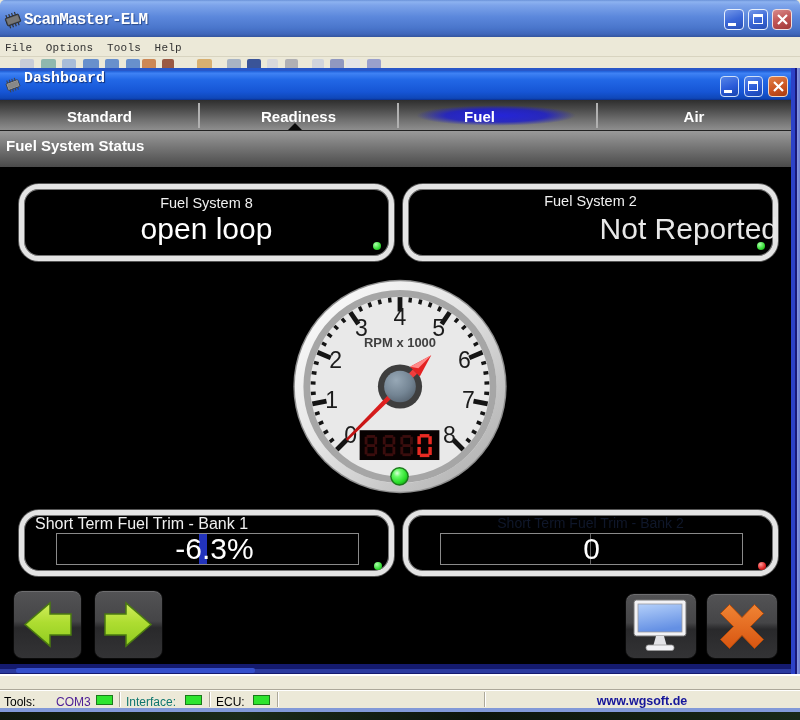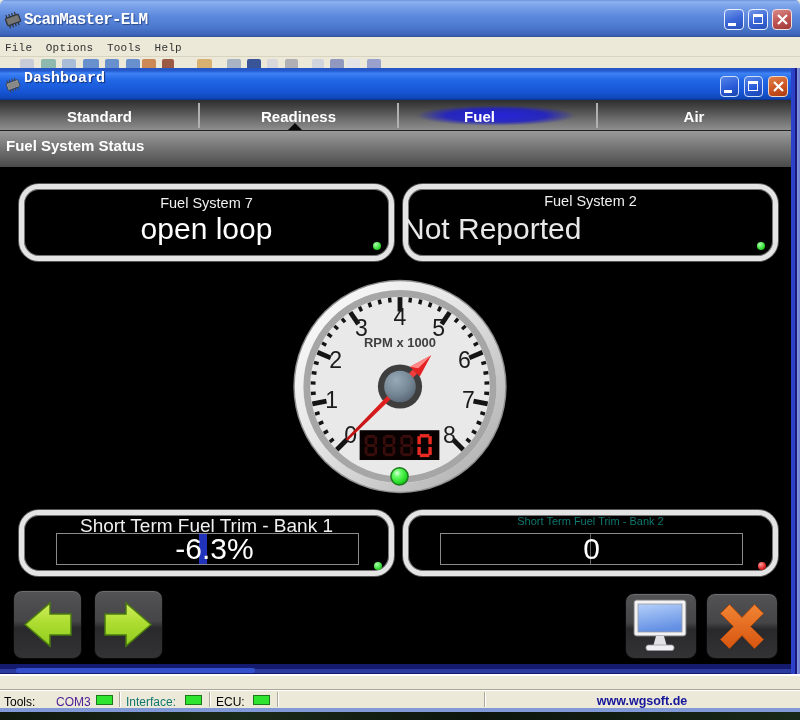--- a/index.html
+++ b/index.html
@@ -104,27 +104,27 @@
 <div class="abs" style="left:398px;top:108px;width:163px;text-align:center;font-weight:bold;font-size:15px;color:#fff">Fuel</div>
 <div class="abs" style="left:597px;top:108px;width:194px;text-align:center;font-weight:bold;font-size:15px;color:#fff">Air</div>
 <div class="abs" style="left:288px;top:123px;width:0;height:0;border-left:7px solid transparent;border-right:7px solid transparent;border-bottom:7px solid #0a0a0a"></div>
 
 <div class="abs" style="left:0;top:130px;width:791px;height:37px;background:linear-gradient(180deg,#9a9a9a 0%,#7e7e7e 35%,#5e5e5e 75%,#4a4a4a 100%);border-top:1px solid #222"></div>
 <div class="abs" style="left:6px;top:137px;font-weight:bold;font-size:15px;color:#fff">Fuel System Status</div>
 
 <div class="abs" style="left:0;top:167px;width:791px;height:497px;background:#000"></div>
 
 <div class="abs" style="left:19px;top:184px;width:375px;height:77px;border:5px solid #e4e4e4;border-radius:20px;box-shadow:0 0 0 1px #555, inset 0 0 0 1px #777;background:#000"></div>
-<div class="abs" style="left:19px;top:195px;width:375px;text-align:center;font-size:14.5px;color:#f0f0f0">Fuel System 7</div>
+<div class="abs" style="left:19px;top:195px;width:375px;text-align:center;font-size:14.5px;color:#f0f0f0">Fuel System 8</div>
 <div class="abs" style="left:19px;top:212px;width:375px;text-align:center;font-size:30px;color:#fff">open loop</div>
 <div class="abs" style="left:373px;top:242px;width:8px;height:8px;border-radius:50%;background:radial-gradient(circle at 35% 30%, #aaffaa, #33dd33 60%, #118811)"></div>
 
 <div class="abs" style="left:403px;top:184px;width:375px;height:77px;border:5px solid #e4e4e4;border-radius:20px;box-shadow:0 0 0 1px #555, inset 0 0 0 1px #777;background:#000"></div>
 <div class="abs" style="left:403px;top:193px;width:375px;text-align:center;font-size:14.5px;color:#f0f0f0">Fuel System 2</div>
-<div class="abs" style="left:403px;top:212px;width:375px;text-align:left;font-size:30px;color:#e8e8e8">Not Reported</div>
+<div class="abs" style="left:403px;top:212px;width:375px;text-align:right;font-size:30px;color:#e8e8e8">Not Reported</div>
 <div class="abs" style="left:757px;top:242px;width:8px;height:8px;border-radius:50%;background:radial-gradient(circle at 35% 30%, #aaffaa, #33dd33 60%, #118811)"></div>
 
 <svg style="position:absolute;left:285px;top:276px" width="230" height="221" viewBox="-115 -115 230 230">
 <defs>
 <linearGradient id="bez" x1="0" y1="0" x2="1" y2="1">
 <stop offset="0" stop-color="#ffffff"></stop>
         <stop offset="0.45" stop-color="#e4e4e4"></stop>
         <stop offset="1" stop-color="#a8a8a8"></stop>
 </linearGradient>
 <radialGradient id="hub" cx="0.38" cy="0.3" r="0.85">
@@ -236,28 +236,28 @@
 <circle cx="0" cy="0" r="23" fill="#3e3e3e"></circle>
 <polygon points="-56.4,54.6 -54.6,56.4 17.8,-13.3 13.3,-17.8" fill="url(#ndl)"></polygon>
 <polygon points="20.6,-10.5 10.5,-20.6 32.5,-32.5" fill="#e42222"></polygon>
 <polygon points="10.5,-20.6 32.5,-32.5 19.1,-19.1" fill="#ff8888"></polygon>
 <circle cx="0" cy="0" r="16.5" fill="url(#hub)"></circle>
 <circle cx="-0.5" cy="93.5" r="9.7" fill="#1b7a1b"></circle>
 <circle cx="-0.5" cy="93.5" r="8.2" fill="url(#led)"></circle>
 </svg>
 
 <div class="abs" style="left:19px;top:510px;width:375px;height:66px;border:5px solid #e4e4e4;border-radius:20px;box-shadow:0 0 0 1px #555, inset 0 0 0 1px #777;background:#000"></div>
-<div class="abs" style="left:19px;top:515px;width:375px;text-align:center;font-size:19px;color:#f0f0f0">Short Term Fuel Trim - Bank 1</div>
+<div class="abs" style="left:35px;top:515px;width:375px;text-align:left;font-size:16px;color:#f0f0f0">Short Term Fuel Trim - Bank 1</div>
 <div class="abs" style="left:56px;top:533px;width:303px;height:32px;border:1px solid #8a8a8a"></div>
 <div class="abs" style="left:199px;top:534px;width:8px;height:30px;background:#2233bb"></div>
 <div class="abs" style="left:56px;top:532px;width:317px;text-align:center;font-size:30px;color:#fff">-6.3%</div>
 <div class="abs" style="left:374px;top:562px;width:8px;height:8px;border-radius:50%;background:radial-gradient(circle at 35% 30%, #aaffaa, #33dd33 60%, #118811)"></div>
 
 <div class="abs" style="left:403px;top:510px;width:375px;height:66px;border:5px solid #e4e4e4;border-radius:20px;box-shadow:0 0 0 1px #555, inset 0 0 0 1px #777;background:#000"></div>
-<div class="abs" style="left:403px;top:515px;width:375px;text-align:center;font-size:11px;color:#0f766e">Short Term Fuel Trim - Bank 2</div>
+<div class="abs" style="left:403px;top:515px;width:375px;text-align:center;font-size:14px;color:#0f172a">Short Term Fuel Trim - Bank 2</div>
 <div class="abs" style="left:440px;top:533px;width:303px;height:32px;border:1px solid #8a8a8a"></div>
 <div class="abs" style="left:590px;top:534px;width:1px;height:30px;background:#666"></div>
 <div class="abs" style="left:440px;top:532px;width:303px;text-align:center;font-size:30px;color:#fff">0</div>
 <div class="abs" style="left:758px;top:562px;width:8px;height:8px;border-radius:50%;background:radial-gradient(circle at 35% 30%, #ff9999, #dd2222 60%, #771111)"></div>
 
 <div class="abs" style="left:13px;top:590px;width:69px;height:69px;border-radius:9px;border:1px solid #0a0a0a;background:linear-gradient(180deg,#535355 0%,#454547 45%,#29292b 55%,#333335 100%);box-shadow:inset 0 1px 0 #6e6e70"></div>
 <svg class="abs" style="left:20px;top:597px" width="55" height="55" viewBox="0 0 55 55">
  <defs>
       <linearGradient id="ga1" x1="0" y1="0" x2="0" y2="1">
         <stop offset="0" stop-color="#d2ee5e"></stop>

